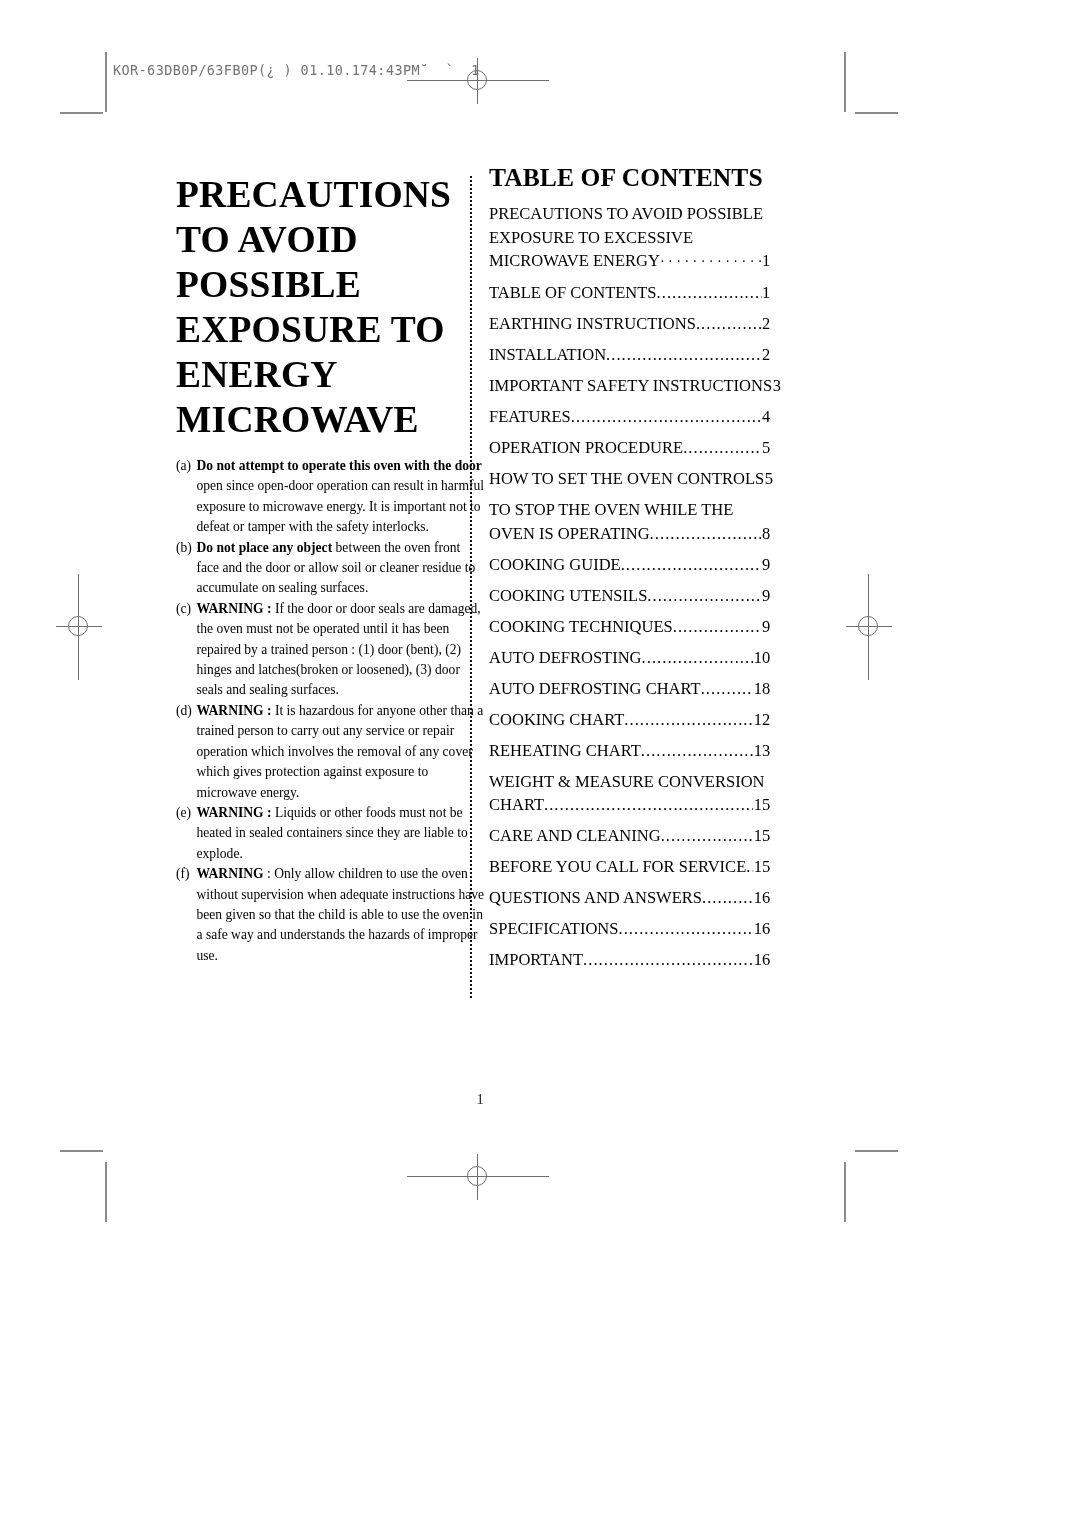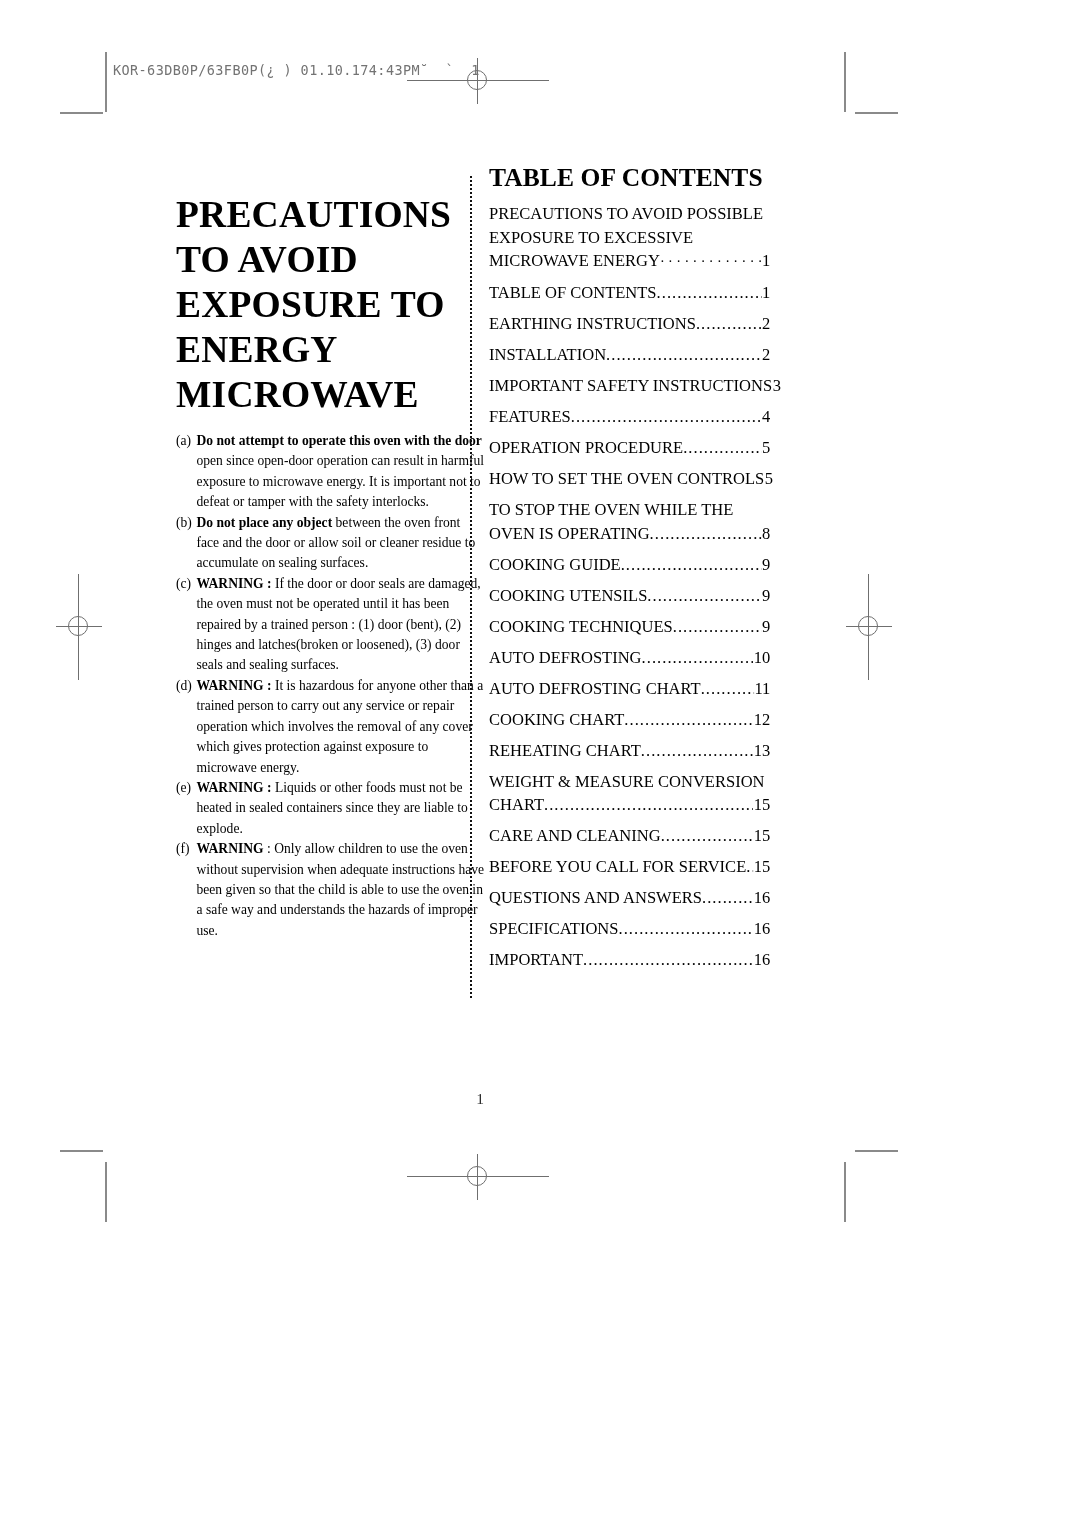--- a/index.html
+++ b/index.html
@@ -67,21 +67,20 @@
     left: 0; top: 0;
     width: 1080px;
     height: 1528px;
   }
 
   .col-left {
     position: absolute;
     left: 176px;
     top: 172px;
     width: 288px;
-    margin-top: 20px;
   }
   .col-divider {
     position: absolute;
     left: 470px;
     top: 176px;
     width: 0;
     height: 822px;
     border-left: 2.4px dotted #111;
   }
   .col-right {
@@ -225,20 +224,21 @@
       <span class="vbar"></span>
       <span class="ring"></span>
   </div>
 
   <div class="slug">KOR-63DB0P/63FB0P(¿ ) 01.10.174:43PM˘  `  1</div>
 
   <div class="col-left">
     <h1 class="big-title" id="big-title">
         <span class="tl">PRECAUTIONS</span>
         <span class="tl">TO AVOID</span>
+        <span class="tl">POSSIBLE</span>
         <span class="tl">EXPOSURE TO</span>
         <span class="tl">ENERGY</span>
         <span class="tl">MICROWAVE</span>
       </h1>
     <ul class="prec-list" id="prec-list">
         <li class="prec-item"><span class="marker">(a)</span><b>Do not attempt to operate this oven with the door</b><span> open since open-door operation can result in harmful exposure to microwave energy. It is important not to defeat or tamper with the safety interlocks.</span></li>
         <li class="prec-item"><span class="marker">(b)</span><b>Do not place any object</b><span> between the oven front face and the door or allow soil or cleaner residue to accumulate on sealing surfaces.</span></li>
         <li class="prec-item"><span class="marker">(c)</span><b>WARNING :</b><span> If the door or door seals are damaged, the oven must not be operated until it has been repaired by a trained person : (1) door (bent), (2) hinges and latches(broken or loosened), (3) door seals and sealing surfaces.</span></li>
         <li class="prec-item"><span class="marker">(d)</span><b>WARNING :</b><span> It is hazardous for anyone other than a trained person to carry out any service or repair operation which involves the removal of any cover which gives protection against exposure to microwave energy.</span></li>
         <li class="prec-item"><span class="marker">(e)</span><b>WARNING :</b><span> Liquids or other foods must not be heated in sealed containers since they are liable to explode.</span></li>
@@ -342,21 +342,21 @@
           <div class="toc-row">
             <span class="toc-label">AUTO DEFROSTING</span>
             <span class="toc-dots">........................................................................................................................</span>
             <span class="toc-page">10</span>
           </div>
         </li>
         <li class="toc-entry">
           <div class="toc-row">
             <span class="toc-label">AUTO DEFROSTING CHART</span>
             <span class="toc-dots">........................................................................................................................</span>
-            <span class="toc-page">11</span>
+            <span class="toc-page">18</span>
           </div>
         </li>
         <li class="toc-entry">
           <div class="toc-row">
             <span class="toc-label">COOKING CHART</span>
             <span class="toc-dots">........................................................................................................................</span>
             <span class="toc-page">12</span>
           </div>
         </li>
         <li class="toc-entry">

